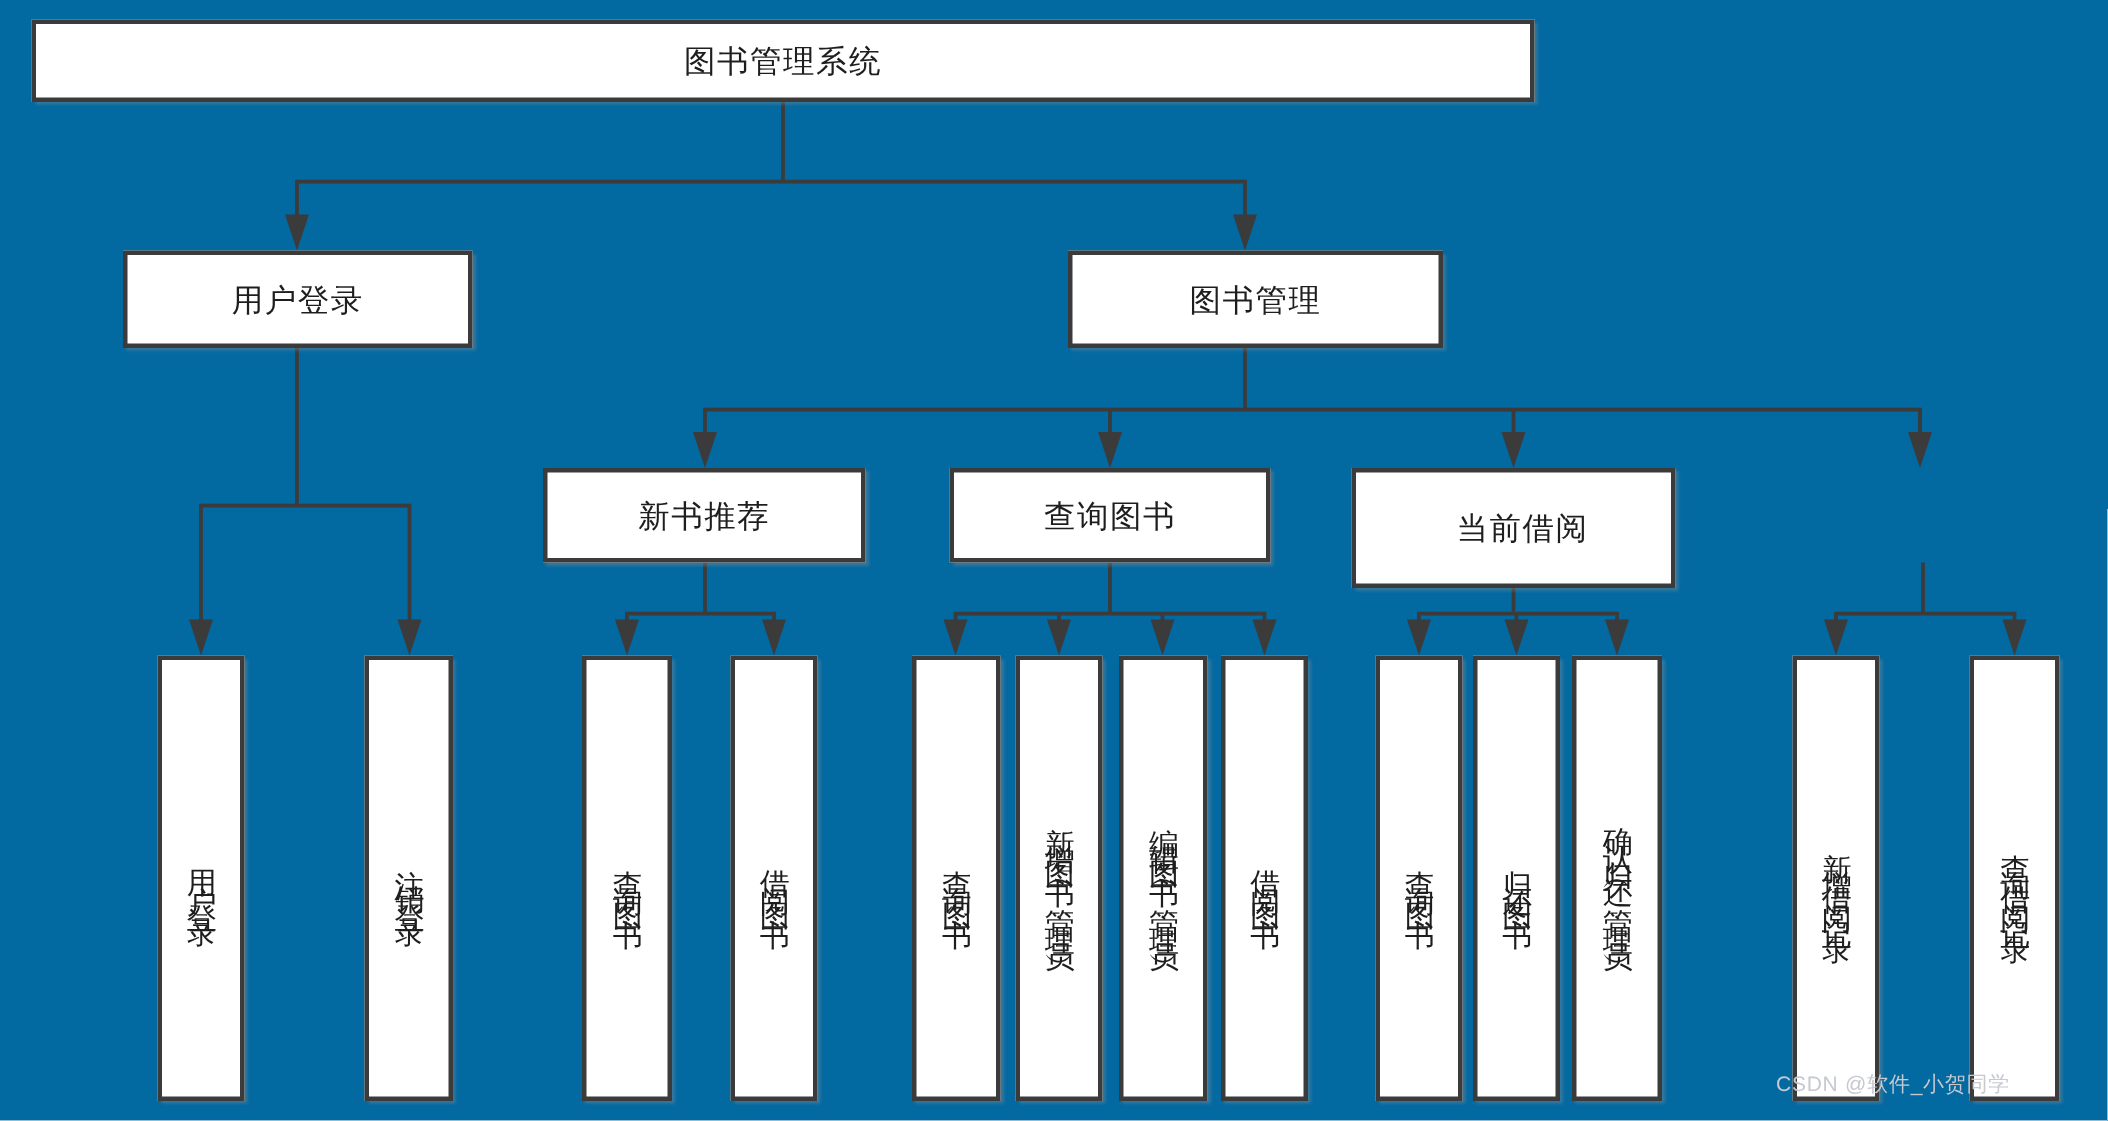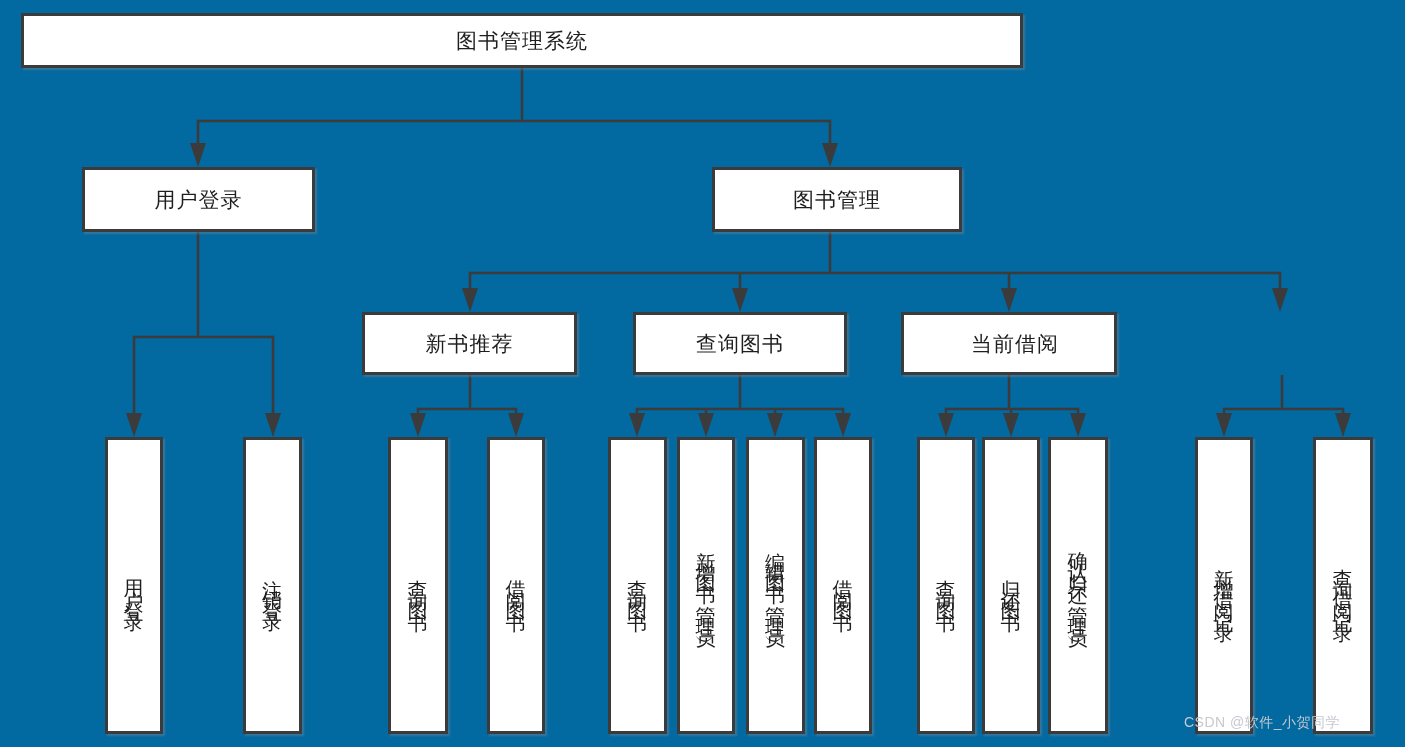--- a/index.html
+++ b/index.html
@@ -69,21 +69,21 @@
     </g>
   </svg>
 
   <div class="node h-node" style="left:21px;top:13px;width:1002px;height:55px;">图书管理系统</div>
 
   <div class="node h-node" style="left:82px;top:167px;width:233px;height:65px;">用户登录</div>
   <div class="node h-node" style="left:712px;top:167px;width:250px;height:65px;">图书管理</div>
 
   <div class="node h-node" style="left:362px;top:312px;width:215px;height:63px;">新书推荐</div>
   <div class="node h-node" style="left:633px;top:312px;width:214px;height:63px;">查询图书</div>
-  <div class="node h-node" style="left:901px;top:312px;width:216px;height:63px;padding-left:12px;">当前借阅</div>
+  <div class="node h-node" style="left:901px;top:312px;width:216px;height:80px;padding-left:12px;">当前借阅</div>
 
   <div class="node v-node" style="left:105px;top:437px;width:58px;height:297px;">用户登录</div>
   <div class="node v-node" style="left:243px;top:437px;width:59px;height:297px;">注销登录</div>
 
   <div class="node v-node" style="left:388px;top:437px;width:60px;height:297px;">查询图书</div>
   <div class="node v-node" style="left:487px;top:437px;width:58px;height:297px;">借阅图书</div>
 
   <div class="node v-node" style="left:608px;top:437px;width:59px;height:297px;">查询图书</div>
   <div class="node v-node" style="left:677px;top:437px;width:58px;height:297px;">新增图书（管理员）</div>
   <div class="node v-node" style="left:746px;top:437px;width:59px;height:297px;">编辑图书（管理员）</div>

